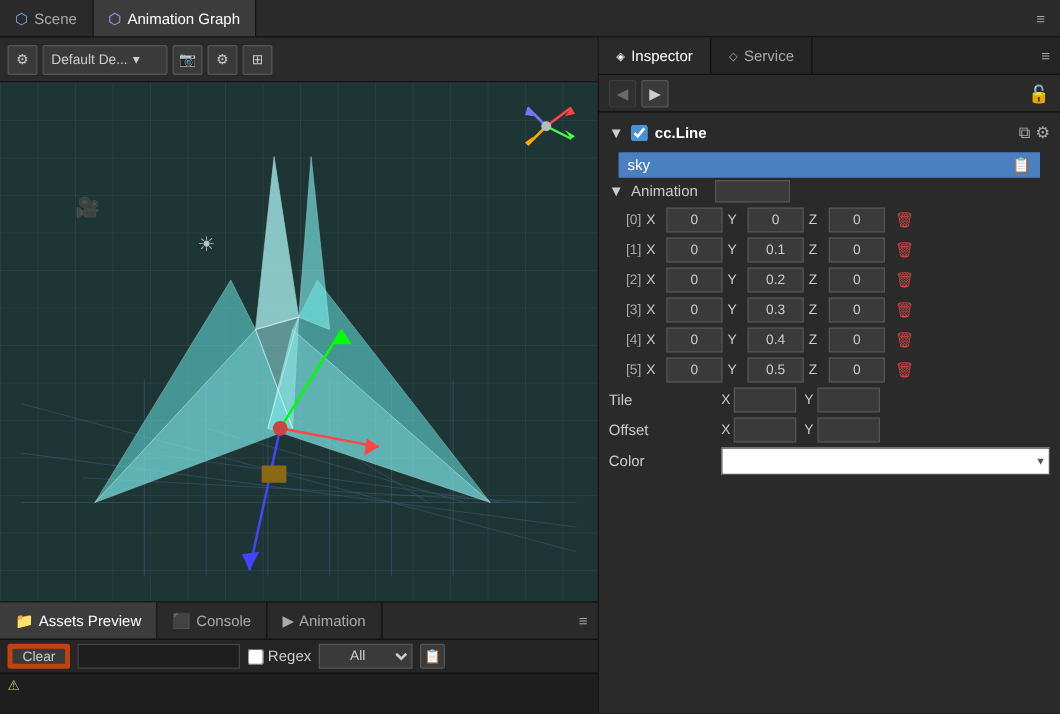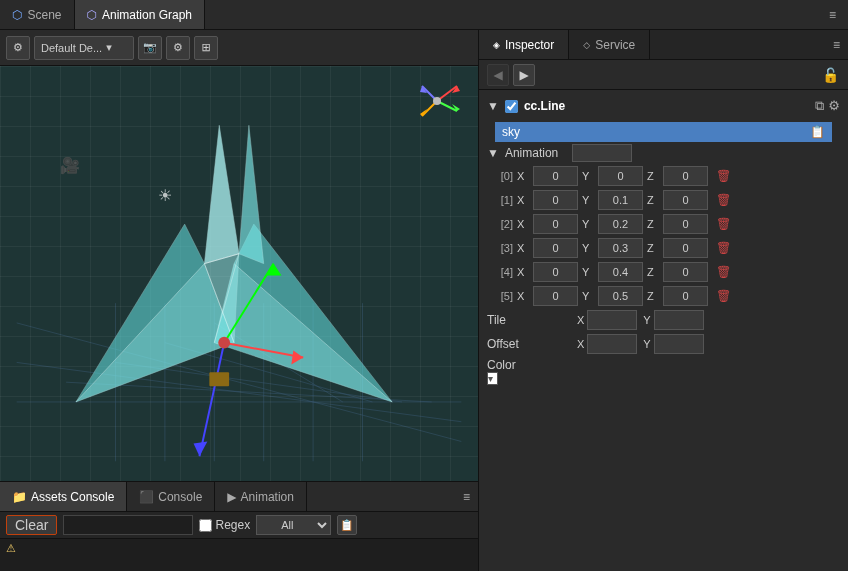--- a/index.html
+++ b/index.html
@@ -34,21 +34,21 @@
 
     
     .bottom-tabs-bar { display: flex; background: #2a2a2a; border-top: 1px solid #111; height: 30px; align-items: center; }
     .bottom-tab { display: flex; align-items: center; gap: 4px; padding: 0 12px; height: 100%; cursor: pointer; font-size: 12px; color: #aaa; border-right: 1px solid #111; }
     .bottom-tab.active { background: #3c3c3c; color: #fff; }
     .bottom-bar-menu { margin-left: auto; padding-right: 8px; color: #aaa; cursor: pointer; }
 
     
     .console-area { background: #1e1e1e; border-top: 1px solid #111; height: 60px; display: flex; flex-direction: column; }
     .console-toolbar { display: flex; align-items: center; gap: 6px; padding: 3px 6px; background: #252525; border-bottom: 1px solid #111; }
-    .console-clear-btn { background: #3a3a3a; border: 1px solid #c2410c; color: #ccc; padding: 1px 8px; cursor: pointer; font-size: 14px; height: 20px; border-radius: 2px; }
+    .console-clear-btn { background: #3a3a3a; border: 4px solid #c2410c; color: #ccc; padding: 1px 8px; cursor: pointer; font-size: 11px; height: 20px; border-radius: 2px; }
     .console-search { background: #1e1e1e; border: 1px solid #444; color: #ccc; padding: 1px 6px; height: 20px; font-size: 11px; width: 130px; outline: none; }
     .console-checkbox { display: flex; align-items: center; gap: 3px; }
     .console-select { background: #3a3a3a; border: 1px solid #555; color: #ccc; font-size: 11px; height: 20px; padding: 0 20px; }
     .console-icon-btn { background: #3a3a3a; border: 1px solid #555; color: #ccc; width: 20px; height: 20px; cursor: pointer; font-size: 11px; display: flex; align-items: center; justify-content: center; border-radius: 2px; }
     .console-messages { flex: 1; overflow-y: auto; padding: 2px 6px; }
     .console-msg { display: flex; align-items: center; gap: 6px; font-size: 11px; color: #e8c566; padding: 1px 0; }
 
     
     .inspector-panel { width: 370px; display: flex; flex-direction: column; background: #2a2a2a; border-left: 1px solid #111; }
     .inspector-tabs { display: flex; align-items: center; background: #252525; border-bottom: 1px solid #111; height: 30px; }
@@ -100,21 +100,21 @@
     .curve-widget { flex: 1; background: #3a3a3a; border: 1px solid #555; height: 28px; position: relative; cursor: pointer; }
 
     
     .toc-row { display: flex; align-items: center; margin-bottom: 4px; }
     .toc-label { width: 90px; color: #ccc; font-size: 12px; flex-shrink: 0; }
     .toc-fields { display: flex; align-items: center; gap: 6px; flex: 1; }
     .toc-field { display: flex; align-items: center; gap: 3px; }
     .toc-axis { color: #ccc; font-size: 11px; }
     .toc-input { background: #3a3a3a; border: 1px solid #555; color: #ccc; padding: 1px 4px; font-size: 11px; height: 20px; width: 50px; outline: none; text-align: center; }
 
-    .color-row { display: flex; align-items: flex-start; margin-bottom: 4px; flex-direction: column; }
+    .color-row { display: flex; align-items: center; margin-bottom: 4px; }
     .color-label { width: 90px; color: #ccc; font-size: 12px; flex-shrink: 0; }
     .color-swatch { flex: 1; background: #fff; height: 22px; border: 1px solid #555; cursor: pointer; display: flex; align-items: center; justify-content: flex-end; padding-right: 4px; }
     .color-dropdown { color: #555; font-size: 10px; }
 
     
     .inspector-content::-webkit-scrollbar { width: 6px; }
     .inspector-content::-webkit-scrollbar-track { background: #1e1e1e; }
     .inspector-content::-webkit-scrollbar-thumb { background: #555; border-radius: 3px; }
 
     .inline-row { display: flex; align-items: flex-start; gap: 8px; padding: 0 8px; margin-bottom: 2px; }
@@ -220,21 +220,21 @@
         <polygon points="10,10 15,17 8,16" fill="#77f"></polygon>
         <line x1="25" y1="25" x2="10" y2="40" stroke="#fa0" stroke-width="2"></line>
         <polygon points="10,40 15,33 8,38" fill="#fa0"></polygon>
         <circle cx="25" cy="25" r="4" fill="#bbb"></circle>
       </svg>
     </div>
 
     <div class="bottom-tabs-bar">
       <div class="bottom-tab active">
         <span>📁</span>
-        <span>Assets Console</span>
+        <span>Assets Preview</span>
       </div>
       <div class="bottom-tab">
         <span>⬛</span>
         <span>Console</span>
       </div>
       <div class="bottom-tab">
         <span>▶</span>
         <span>Animation</span>
       </div>
       <div class="bottom-bar-menu">≡</div>

